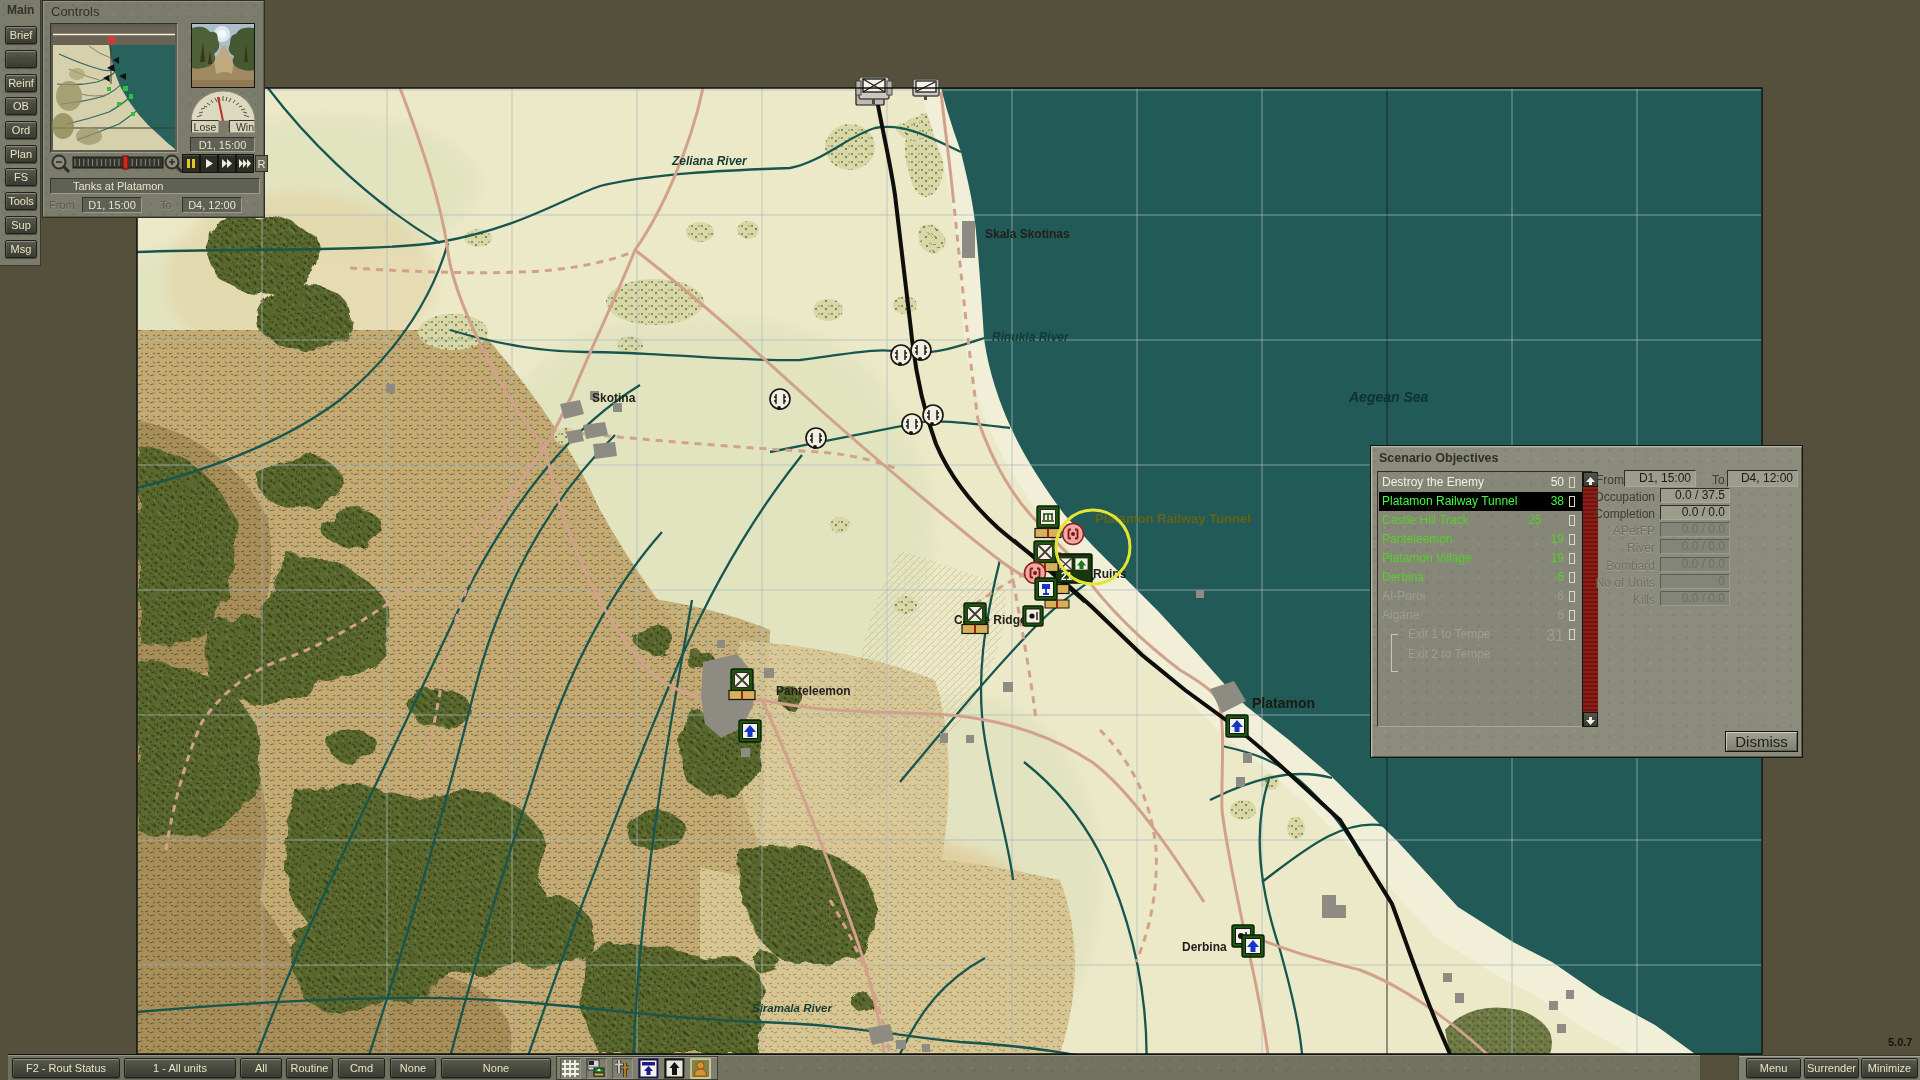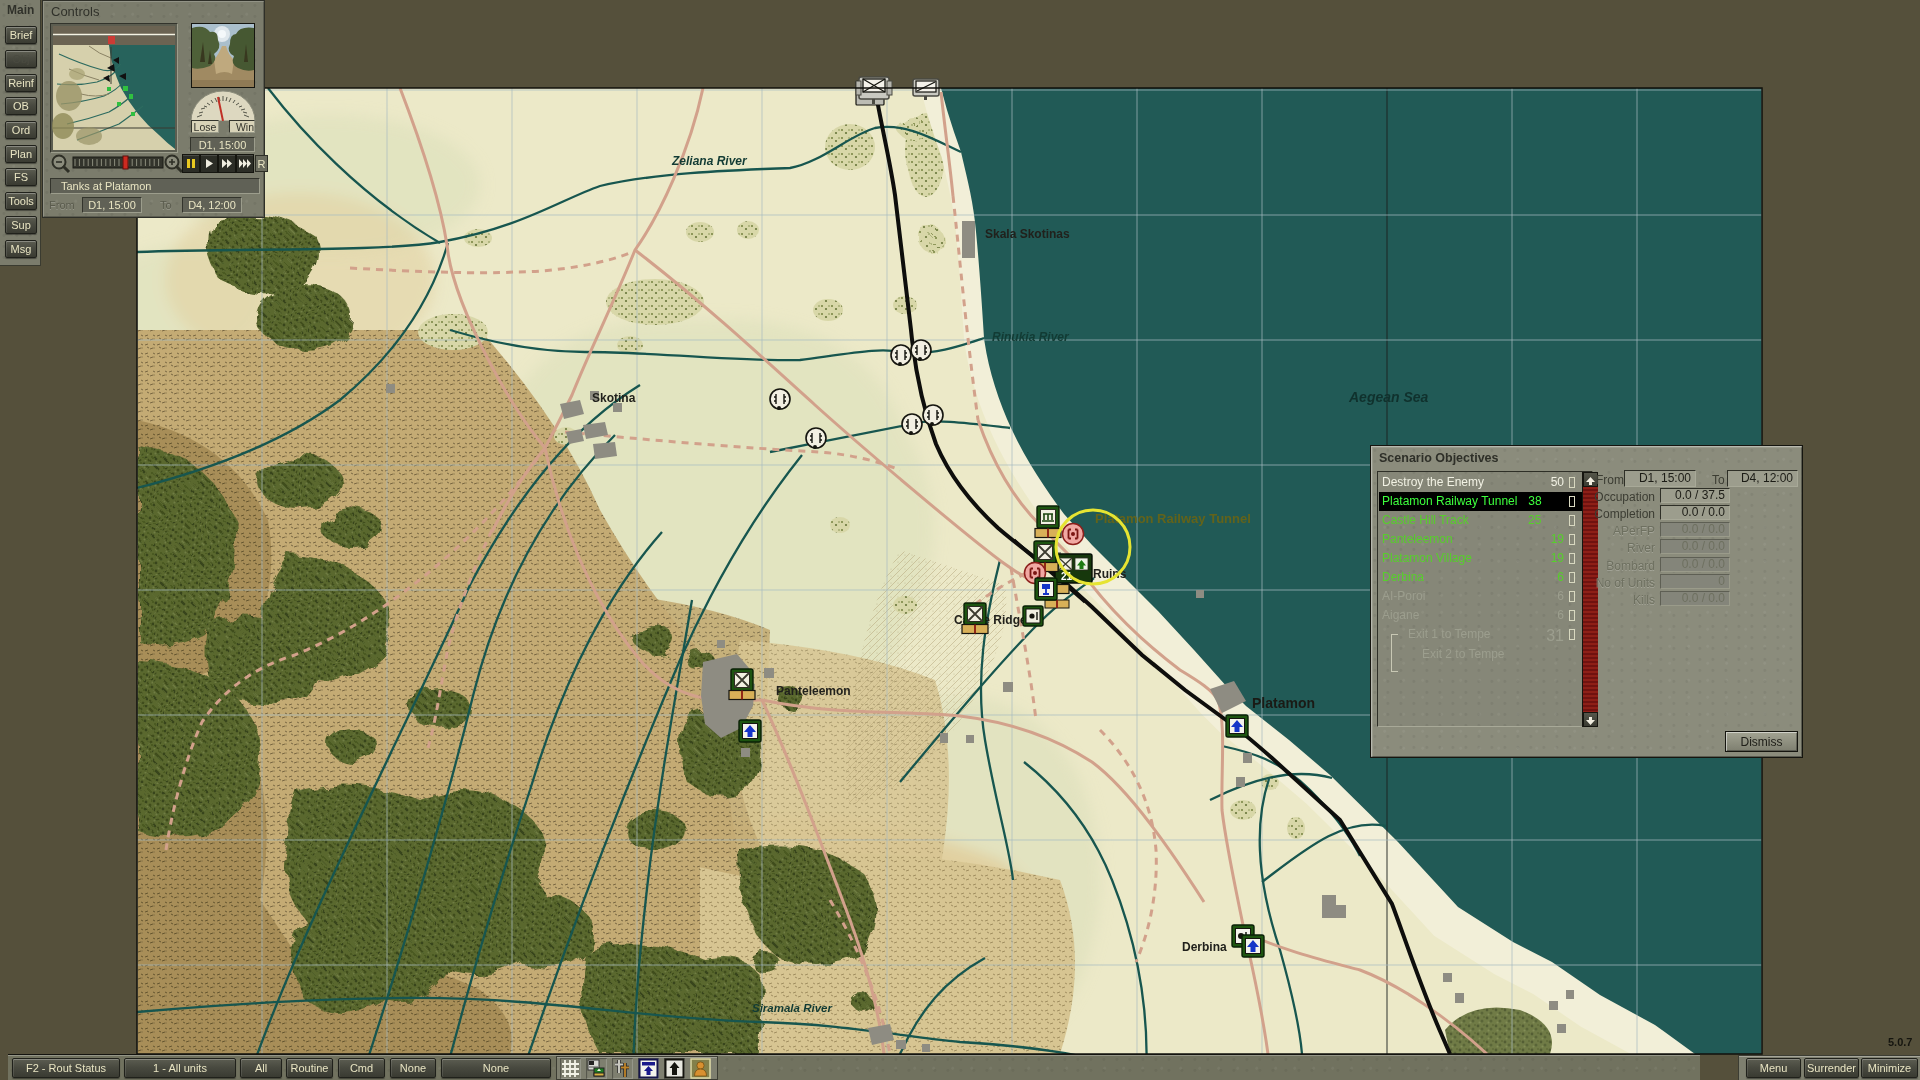--- a/index.html
+++ b/index.html
@@ -452,36 +452,36 @@
 <div class="abs" style="left:157px;top:153px;width:18px;height:19px;background:#2c2d26;border:1px solid #15150f;box-shadow:inset 0 1px 0 rgba(255,255,255,0.15)"><svg width="16" height="17">
         <path d="M5,4 L12,8.5 L5,13 Z" fill="#f0ede0"></path>
       </svg></div>
 <div class="abs" style="left:175px;top:153px;width:18px;height:19px;background:#2c2d26;border:1px solid #15150f;box-shadow:inset 0 1px 0 rgba(255,255,255,0.15)"><svg width="16" height="17">
         <path d="M3,4 L8,8.5 L3,13 Z M8,4 L13,8.5 L8,13 Z" fill="#f0ede0"></path>
       </svg></div>
 <div class="abs" style="left:193px;top:153px;width:18px;height:19px;background:#2c2d26;border:1px solid #15150f;box-shadow:inset 0 1px 0 rgba(255,255,255,0.15)"><svg width="16" height="17">
         <path d="M2,4 L6,8.5 L2,13 Z M6,4 L10,8.5 L6,13 Z M10,4 L14,8.5 L10,13 Z" fill="#f0ede0"></path>
       </svg></div>
 <div class="abs" style="left:212px;top:154px;width:13px;height:17px;background:#6b6c5e;border:1px solid #2e2f26;color:#e8e4c2;font-size:11px;text-align:center;line-height:16px">R</div>
-<div class="inset abs" style="left:7px;top:177px;width:210px;height:16px;line-height:15px;padding-left:10px">Tanks at Platamon</div>
+<div class="inset abs" style="left:7px;top:177px;width:210px;height:16px;line-height:15px;padding-left:22px">Tanks at Platamon</div>
 <div class="abs glab" style="left:6px;top:198px;font-size:11px">From</div>
 <div class="inset abs" style="left:39px;top:196px;width:60px;height:16px;text-align:center;line-height:15px">D1, 15:00</div>
 <div class="abs glab" style="left:117px;top:198px;font-size:11px">To</div>
 <div class="inset abs" style="left:139px;top:196px;width:60px;height:16px;text-align:center;line-height:15px">D4, 12:00</div>
 </div>
 <div class="abs stone2" style="left:1370px;top:445px;width:433px;height:313px;border:1px solid #15150f;box-shadow:inset 1px 1px 0 rgba(255,255,255,0.30),inset 2px 2px 0 rgba(255,255,255,0.12),inset -1px -1px 0 rgba(0,0,0,0.35)">
 <div class="abs" style="left:8px;top:5px;font-size:12.5px;font-weight:bold;color:#2e2f28">Scenario Objectives</div>
 <div class="abs" style="left:6px;top:25px;width:216px;height:256px;border:1px solid;border-color:#2e2f27 #a8a998 #a8a998 #2e2f27;background:rgba(0,0,0,0.03)">
 <div class="abs" style="left:1px;top:1px;width:203px;height:19px;"></div>
 <div class="abs" style="left:4px;top:3px;font-size:12px;color:#f2f2e4;white-space:nowrap">Destroy the Enemy</div>
 <div class="abs" style="left:150px;top:3px;width:36px;font-size:12px;color:#f2f2e4;text-align:right">50</div>
 <div class="abs" style="left:191px;top:5px;width:6px;height:11px;border:1px solid #d8d8c0"></div>
 <div class="abs" style="left:1px;top:20px;width:203px;height:19px;background:#000;"></div>
 <div class="abs" style="left:4px;top:22px;font-size:12px;color:#3dff3d;white-space:nowrap">Platamon Railway Tunnel</div>
-<div class="abs" style="left:139px;top:22px;width:36px;font-size:12px;color:#3dff3d;text-align:center">38</div>
+<div class="abs" style="left:150px;top:22px;width:36px;font-size:12px;color:#3dff3d;text-align:right">38</div>
 <div class="abs" style="left:191px;top:24px;width:6px;height:11px;border:1px solid #d8d8c0"></div>
 <div class="abs" style="left:1px;top:39px;width:203px;height:19px;"></div>
 <div class="abs" style="left:4px;top:41px;font-size:12px;color:#57cf2b;white-space:nowrap">Castle Hill Track</div>
 <div class="abs" style="left:150px;top:41px;width:36px;font-size:12px;color:#57cf2b;text-align:left">25</div>
 <div class="abs" style="left:191px;top:43px;width:6px;height:11px;border:1px solid #d8d8c0"></div>
 <div class="abs" style="left:1px;top:58px;width:203px;height:19px;"></div>
 <div class="abs" style="left:4px;top:60px;font-size:12px;color:#57cf2b;white-space:nowrap">Panteleemon</div>
 <div class="abs" style="left:150px;top:60px;width:36px;font-size:12px;color:#57cf2b;text-align:right">19</div>
 <div class="abs" style="left:191px;top:62px;width:6px;height:11px;border:1px solid #d8d8c0"></div>
 <div class="abs" style="left:1px;top:77px;width:203px;height:19px;"></div>
@@ -498,21 +498,21 @@
 <div class="abs" style="left:191px;top:119px;width:6px;height:11px;border:1px solid #d8d8c0"></div>
 <div class="abs" style="left:1px;top:134px;width:203px;height:19px;"></div>
 <div class="abs" style="left:4px;top:136px;font-size:12px;color:#9c9e8e;white-space:nowrap">Aigane</div>
 <div class="abs" style="left:150px;top:136px;width:36px;font-size:12px;color:#9c9e8e;text-align:right">6</div>
 <div class="abs" style="left:191px;top:138px;width:6px;height:11px;border:1px solid #d8d8c0"></div>
 <div class="abs" style="left:1px;top:153px;width:203px;height:19px;"></div>
 <div class="abs" style="left:30px;top:155px;font-size:12px;color:#9c9e8e;white-space:nowrap">Exit 1 to Tempe</div>
 <div class="abs" style="left:150px;top:155px;width:36px;font-size:16px;color:#9c9e8e;text-align:right">31</div>
 <div class="abs" style="left:191px;top:157px;width:6px;height:11px;border:1px solid #d8d8c0"></div>
 <div class="abs" style="left:1px;top:173px;width:203px;height:19px;"></div>
-<div class="abs" style="left:44px;top:175px;font-size:12px;color:#9c9e8e;white-space:nowrap">Exit 2 to Tempe</div>
+<div class="abs" style="left:30px;top:175px;font-size:12px;color:#9c9e8e;white-space:nowrap">Exit 2 to Tempe</div>
 <div class="abs" style="left:13px;top:162px;width:7px;height:38px;border-left:1.5px solid #c8c8b4;border-top:1.5px solid #c8c8b4;border-bottom:1.5px solid #c8c8b4"></div>
 <div class="abs" style="left:204px;top:0;width:16px;height:255px;background:repeating-linear-gradient(0deg,#701210 0 2px,#8e1f17 2px 4px);border-left:1px solid #15150f">
 <div class="abs" style="left:0;top:0;width:15px;height:15px;background:linear-gradient(180deg,#55564a,#3a3b32);border:1px solid #15150f"><svg width="13" height="13">
             <path d="M6.5,3 L11,8 L8,8 L8,11 L5,11 L5,8 L2,8 Z" fill="#f0ede0"></path>
           </svg></div>
 <div class="abs" style="left:0;top:240px;width:15px;height:15px;background:linear-gradient(180deg,#55564a,#3a3b32);border:1px solid #15150f"><svg width="13" height="13">
             <path d="M6.5,11 L11,6 L8,6 L8,3 L5,3 L5,6 L2,6 Z" fill="#f0ede0"></path>
           </svg></div>
 </div>
 </div>
@@ -527,21 +527,21 @@
 <div class="abs glab" style="left:196px;top:78px;width:88px;font-size:12px;color:#6e7060;text-align:right">APerFP</div>
 <div class="abs" style="left:289px;top:76px;width:70px;height:15px;background:#84857a;border:1px solid;border-color:#5e5f54 #9a9b8a #9a9b8a #5e5f54;color:#6e7060;font-size:12px;text-align:right;line-height:13px;padding-right:4px">0.0 / 0.0</div>
 <div class="abs glab" style="left:196px;top:95px;width:88px;font-size:12px;color:#6e7060;text-align:right">River</div>
 <div class="abs" style="left:289px;top:93px;width:70px;height:15px;background:#84857a;border:1px solid;border-color:#5e5f54 #9a9b8a #9a9b8a #5e5f54;color:#6e7060;font-size:12px;text-align:right;line-height:13px;padding-right:4px">0.0 / 0.0</div>
 <div class="abs glab" style="left:196px;top:113px;width:88px;font-size:12px;color:#6e7060;text-align:right">Bombard</div>
 <div class="abs" style="left:289px;top:111px;width:70px;height:15px;background:#84857a;border:1px solid;border-color:#5e5f54 #9a9b8a #9a9b8a #5e5f54;color:#6e7060;font-size:12px;text-align:right;line-height:13px;padding-right:4px">0.0 / 0.0</div>
 <div class="abs glab" style="left:196px;top:130px;width:88px;font-size:12px;color:#6e7060;text-align:right">No of Units</div>
 <div class="abs" style="left:289px;top:128px;width:70px;height:15px;background:#84857a;border:1px solid;border-color:#5e5f54 #9a9b8a #9a9b8a #5e5f54;color:#6e7060;font-size:12px;text-align:right;line-height:13px;padding-right:4px">0</div>
 <div class="abs glab" style="left:196px;top:147px;width:88px;font-size:12px;color:#6e7060;text-align:right">Kills</div>
 <div class="abs" style="left:289px;top:145px;width:70px;height:15px;background:#84857a;border:1px solid;border-color:#5e5f54 #9a9b8a #9a9b8a #5e5f54;color:#6e7060;font-size:12px;text-align:right;line-height:13px;padding-right:4px">0.0 / 0.0</div>
-<div class="abs" style="left:354px;top:285px;width:73px;height:21px;background:linear-gradient(180deg,#a2a392,#7e7f70);border:1px solid #15150f;box-shadow:inset 1px 1px 0 rgba(255,255,255,0.5),inset -1px -1px 0 rgba(0,0,0,0.3);color:#20201a;font-size:12px;text-align:center;line-height:20px">Dismiss</div>
+<div class="abs" style="left:354px;top:285px;width:73px;height:21px;background:linear-gradient(180deg,#a2a392,#7e7f70);border:1px solid #15150f;box-shadow:inset 1px 1px 0 rgba(255,255,255,0.5),inset -1px -1px 0 rgba(0,0,0,0.3);color:#20201a;font-size:15px;text-align:center;line-height:20px">Dismiss</div>
 </div>
 <div class="abs stone" style="left:8px;top:1054px;width:1692px;height:26px;background-color:#71725f;border-top:1px solid #14140f;box-shadow:inset 0 1px 0 rgba(255,255,255,0.25)">
 <div class="btn" style="left:4px;top:3px;width:108px;height:20px;line-height:19px">F2 - Rout Status</div>
 <div class="btn" style="left:116px;top:3px;width:112px;height:20px;line-height:19px">1 - All units</div>
 <div class="btn" style="left:232px;top:3px;width:42px;height:20px;line-height:19px">All</div>
 <div class="btn" style="left:278px;top:3px;width:47px;height:20px;line-height:19px">Routine</div>
 <div class="btn" style="left:330px;top:3px;width:47px;height:20px;line-height:19px">Cmd</div>
 <div class="btn" style="left:382px;top:3px;width:46px;height:20px;line-height:19px">None</div>
 <div class="btn" style="left:433px;top:3px;width:110px;height:20px;line-height:19px">None</div>
 <div class="abs" style="left:548px;top:1px;width:162px;height:24px;background:#7e7f6f;border:1px solid #3c3d33;box-shadow:inset 0 1px 0 rgba(255,255,255,0.25)">

